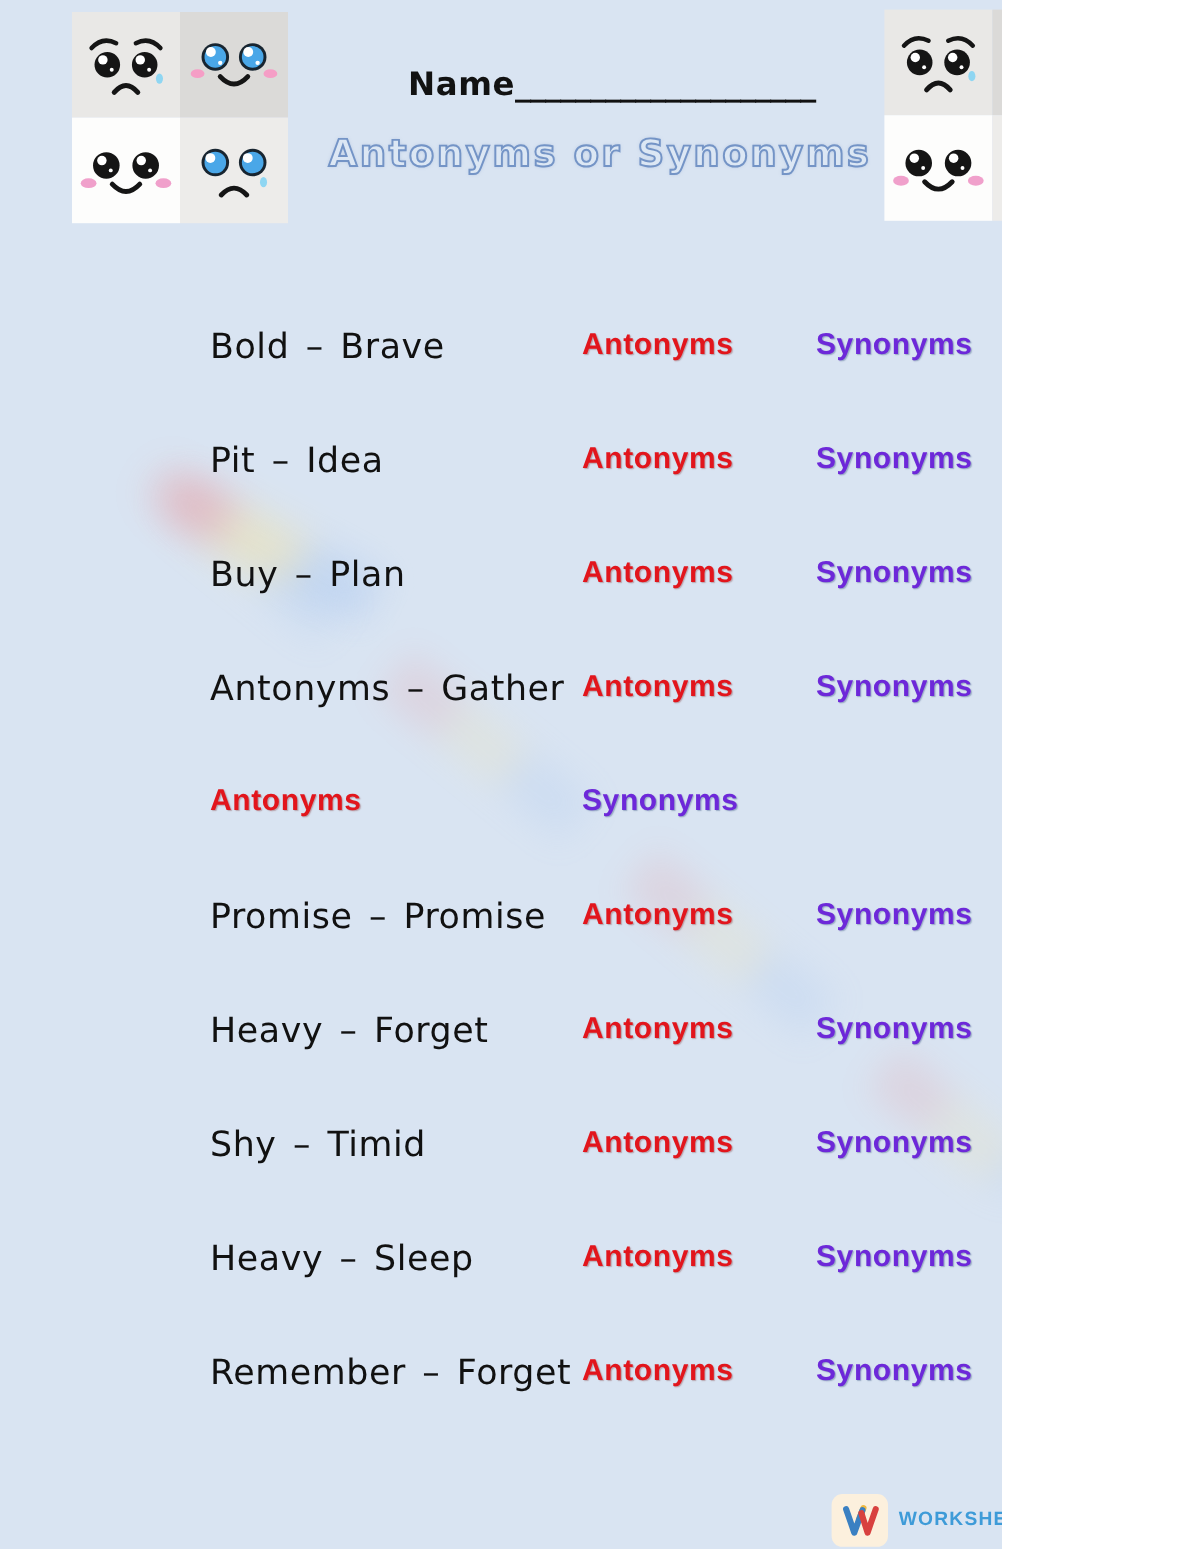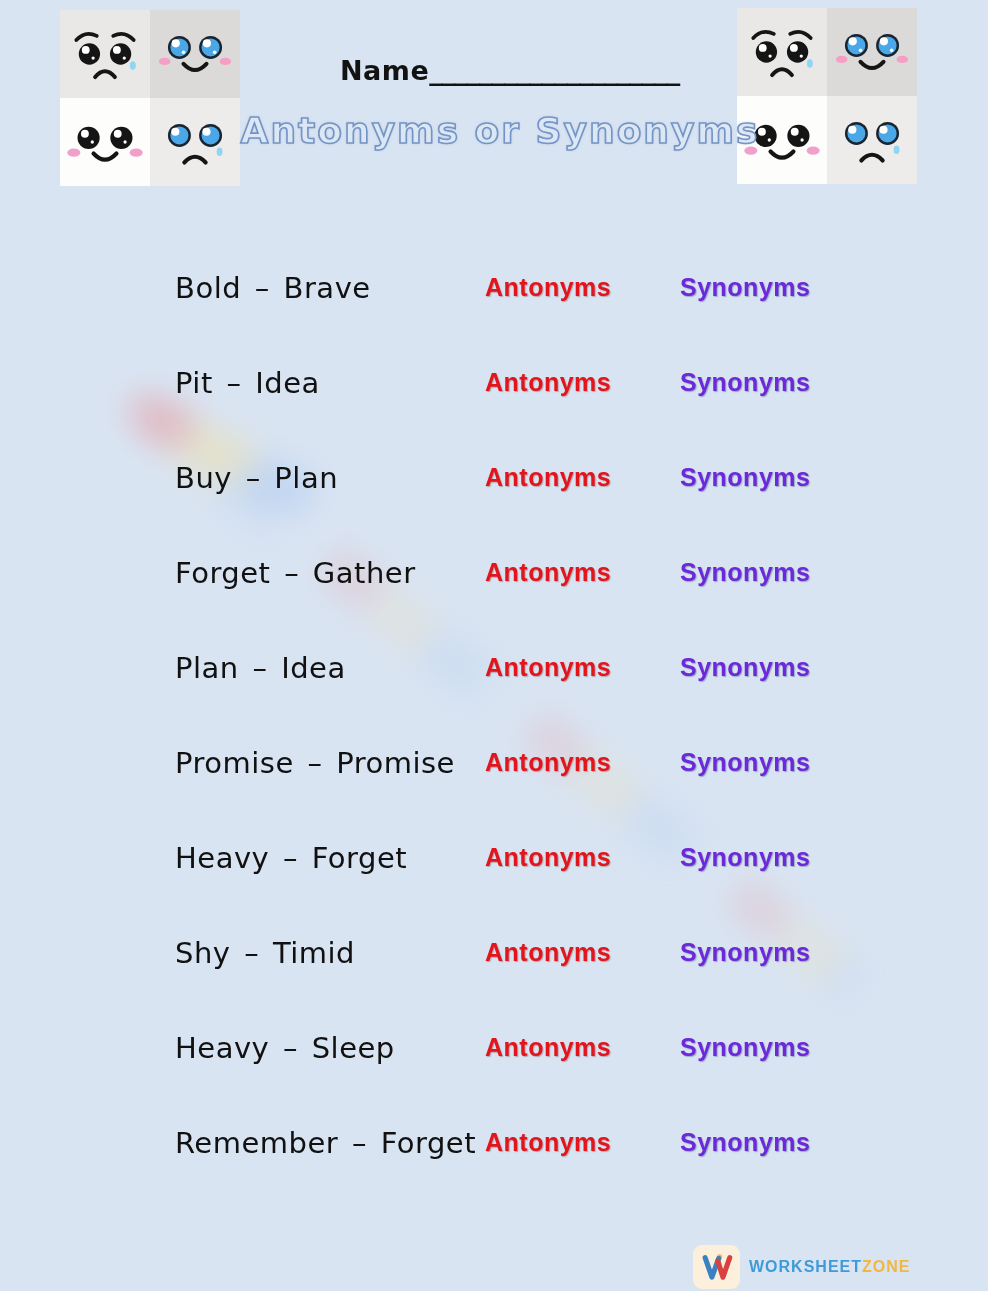--- a/index.html
+++ b/index.html
@@ -1,18 +1,18 @@
 <!DOCTYPE html>
 <html><head>
 <meta charset="utf-8">
 <style>
   html,body{margin:0;padding:0;}
   .page{
     position:relative;
-    width:988px;height:1291px;
+    width:835px;height:1291px;
     background:#d9e4f2;
     overflow:hidden;
     font-family:"DejaVu Sans", sans-serif;
   }
   
   .face-grid{
     position:absolute;
     display:grid;
     grid-template-columns:90px 90px;
     grid-template-rows:88px 88px;
@@ -28,21 +28,21 @@
   
   .name-row{
     position:absolute;left:340px;top:55px;
     font-weight:bold;font-size:27px;color:#121212;
     letter-spacing:.5px;white-space:nowrap;
   }
   .name-line{letter-spacing:-1px;}
   .title{
     position:absolute;left:0;top:110px;width:1000px;
     text-align:center;
-    font-weight:bold;font-size:36px;letter-spacing:2px;
+    font-weight:bold;font-size:31px;letter-spacing:2px;
     color:#dce7f4;
     -webkit-text-stroke:1.6px #7494c6;
     text-shadow:0 0 3px rgba(116,148,198,.55);
     white-space:nowrap;
   }
   .instruction{
     position:absolute;left:56px;top:171px;width:900px;
     font-weight:bold;font-size:19.5px;color:#141414;
     word-spacing:3px;white-space:nowrap;
   }
@@ -215,26 +215,25 @@
       <span class="pair">Pit – Idea</span>
       <span class="opt antonyms">Antonyms</span>
       <span class="opt synonyms">Synonyms</span>
     </div>
     <div class="row">
       <span class="pair">Buy – Plan</span>
       <span class="opt antonyms">Antonyms</span>
       <span class="opt synonyms">Synonyms</span>
     </div>
     <div class="row">
-      <span class="pair">Forget – Gather</span>
-      <span class="opt antonyms">Antonyms</span>
-      <span class="opt synonyms">Synonyms</span>
-    </div>
-    <div class="row">
-      <span class="pair">Plan – Idea</span>
+      <span class="pair">Antonyms – Gather</span>
+      <span class="opt antonyms">Antonyms</span>
+      <span class="opt synonyms">Synonyms</span>
+    </div>
+    <div class="row">
       <span class="opt antonyms">Antonyms</span>
       <span class="opt synonyms">Synonyms</span>
     </div>
     <div class="row">
       <span class="pair">Promise – Promise</span>
       <span class="opt antonyms">Antonyms</span>
       <span class="opt synonyms">Synonyms</span>
     </div>
     <div class="row">
       <span class="pair">Heavy – Forget</span>

